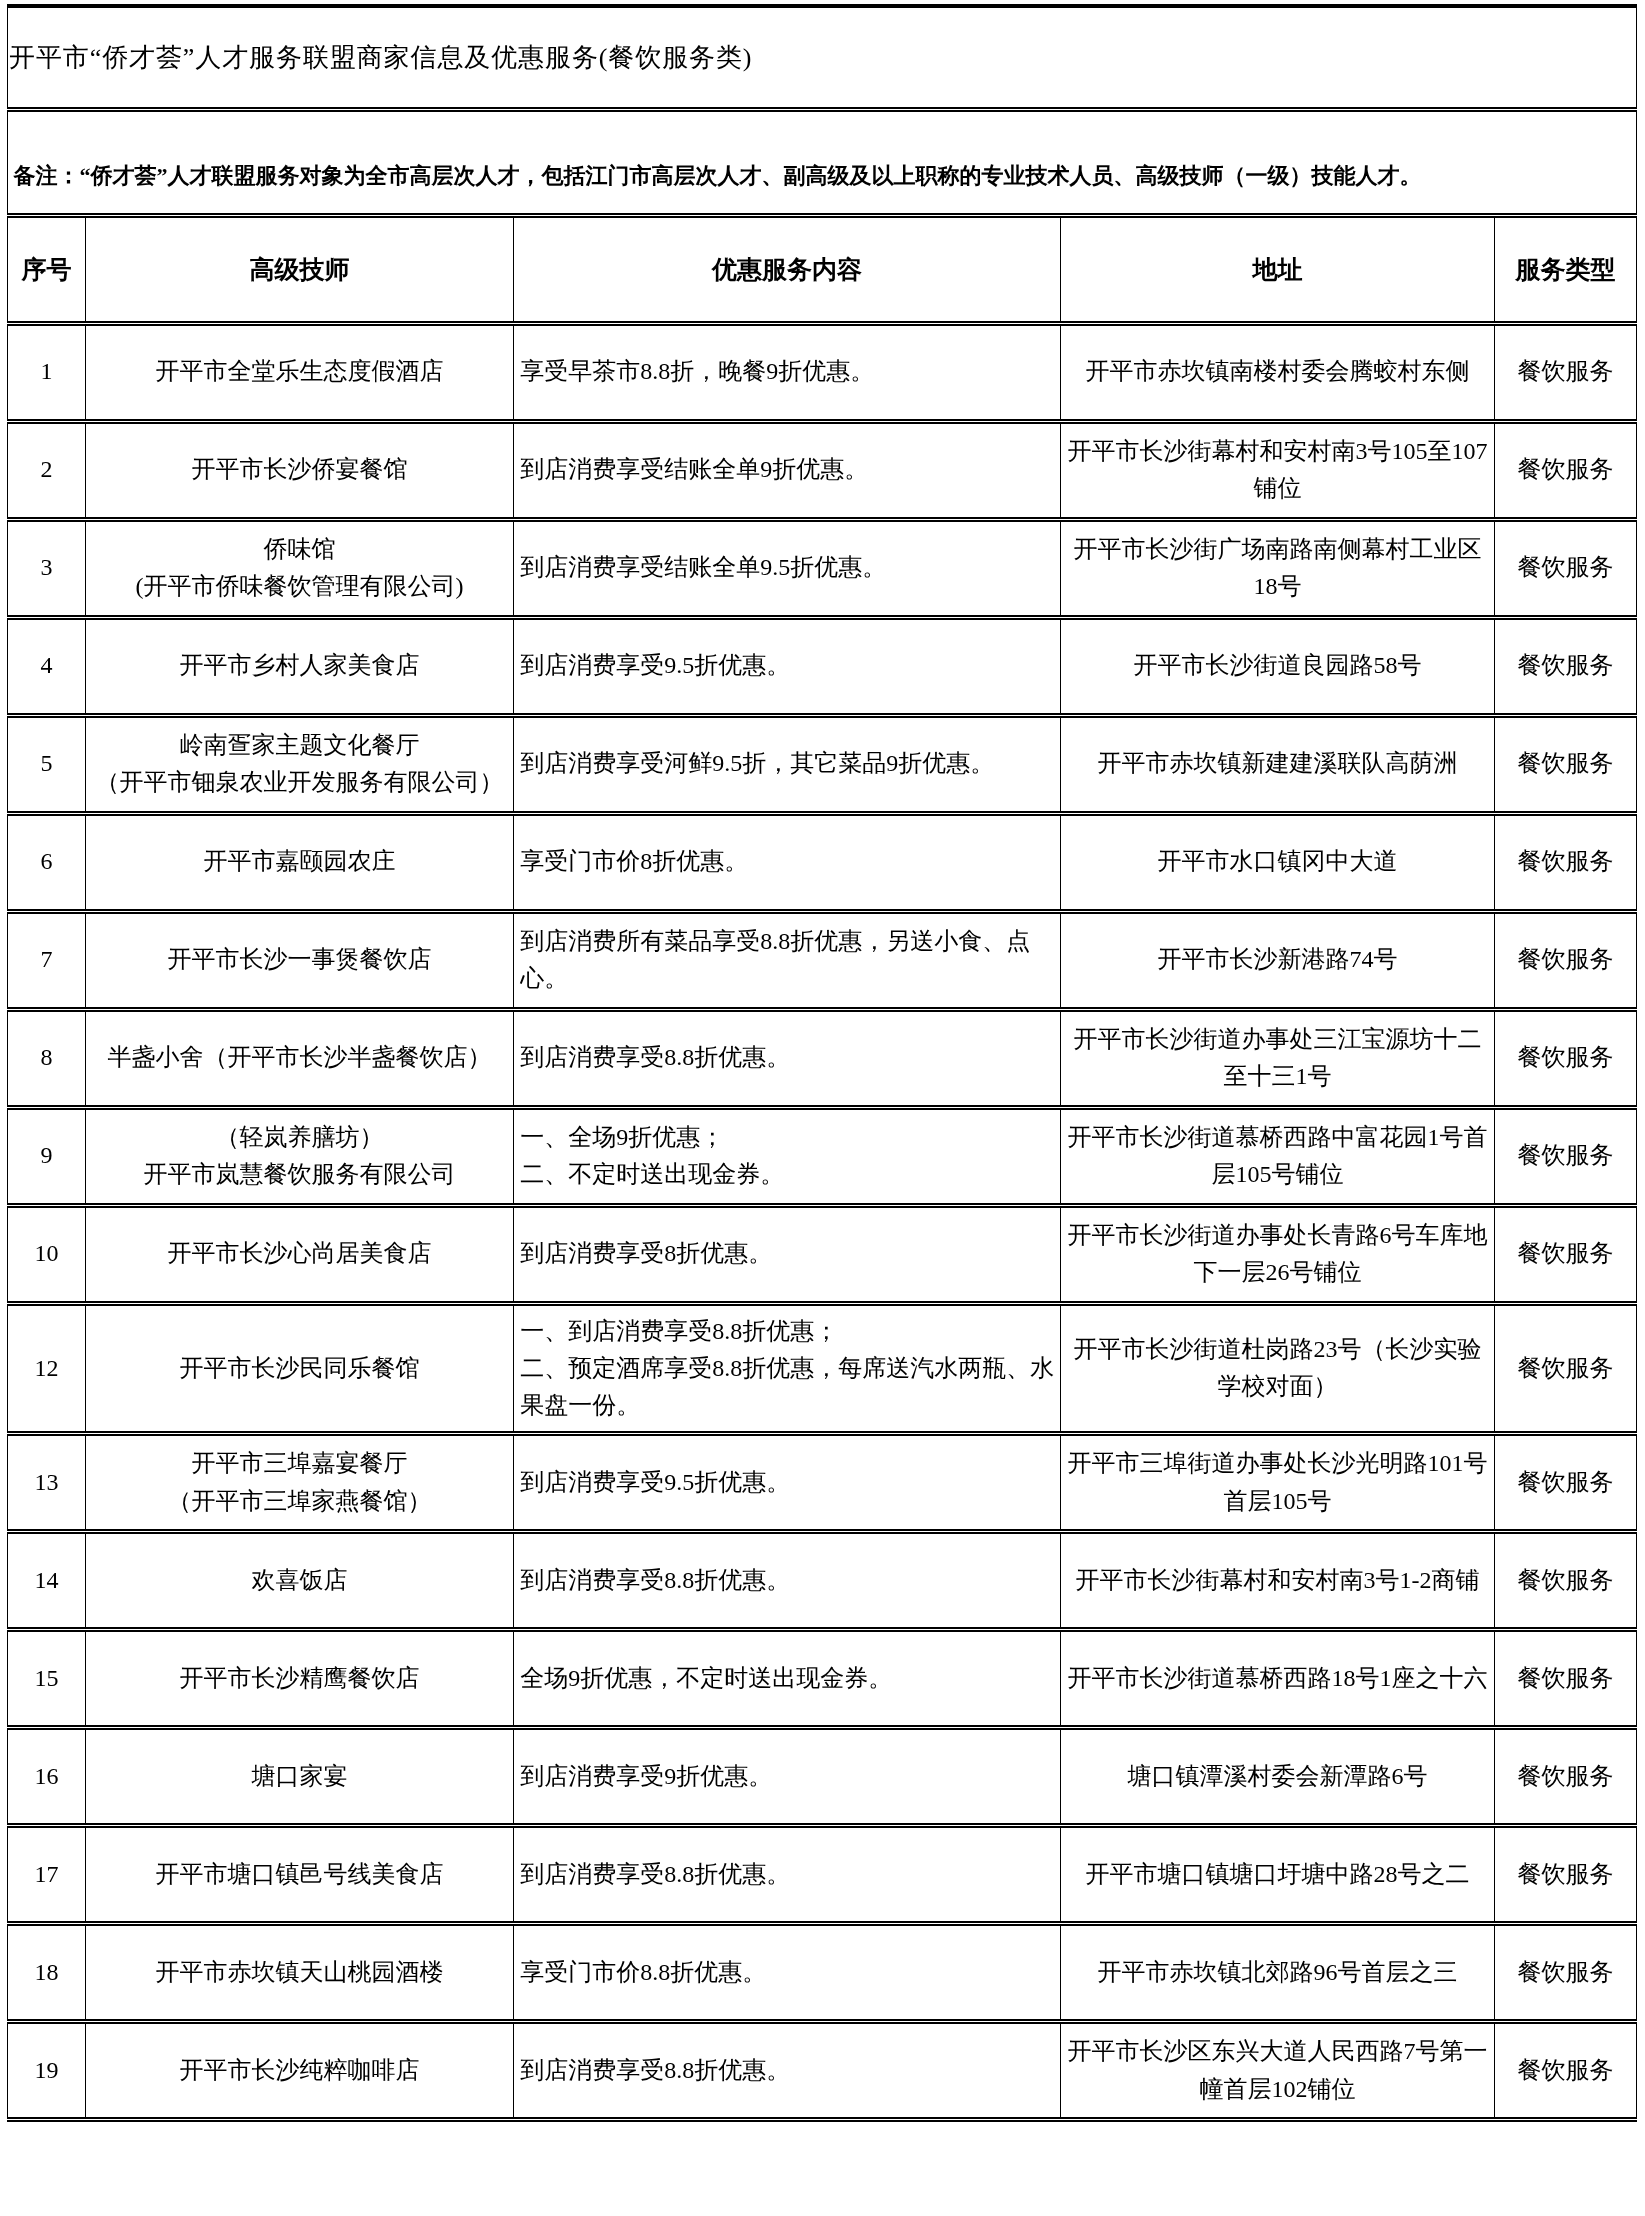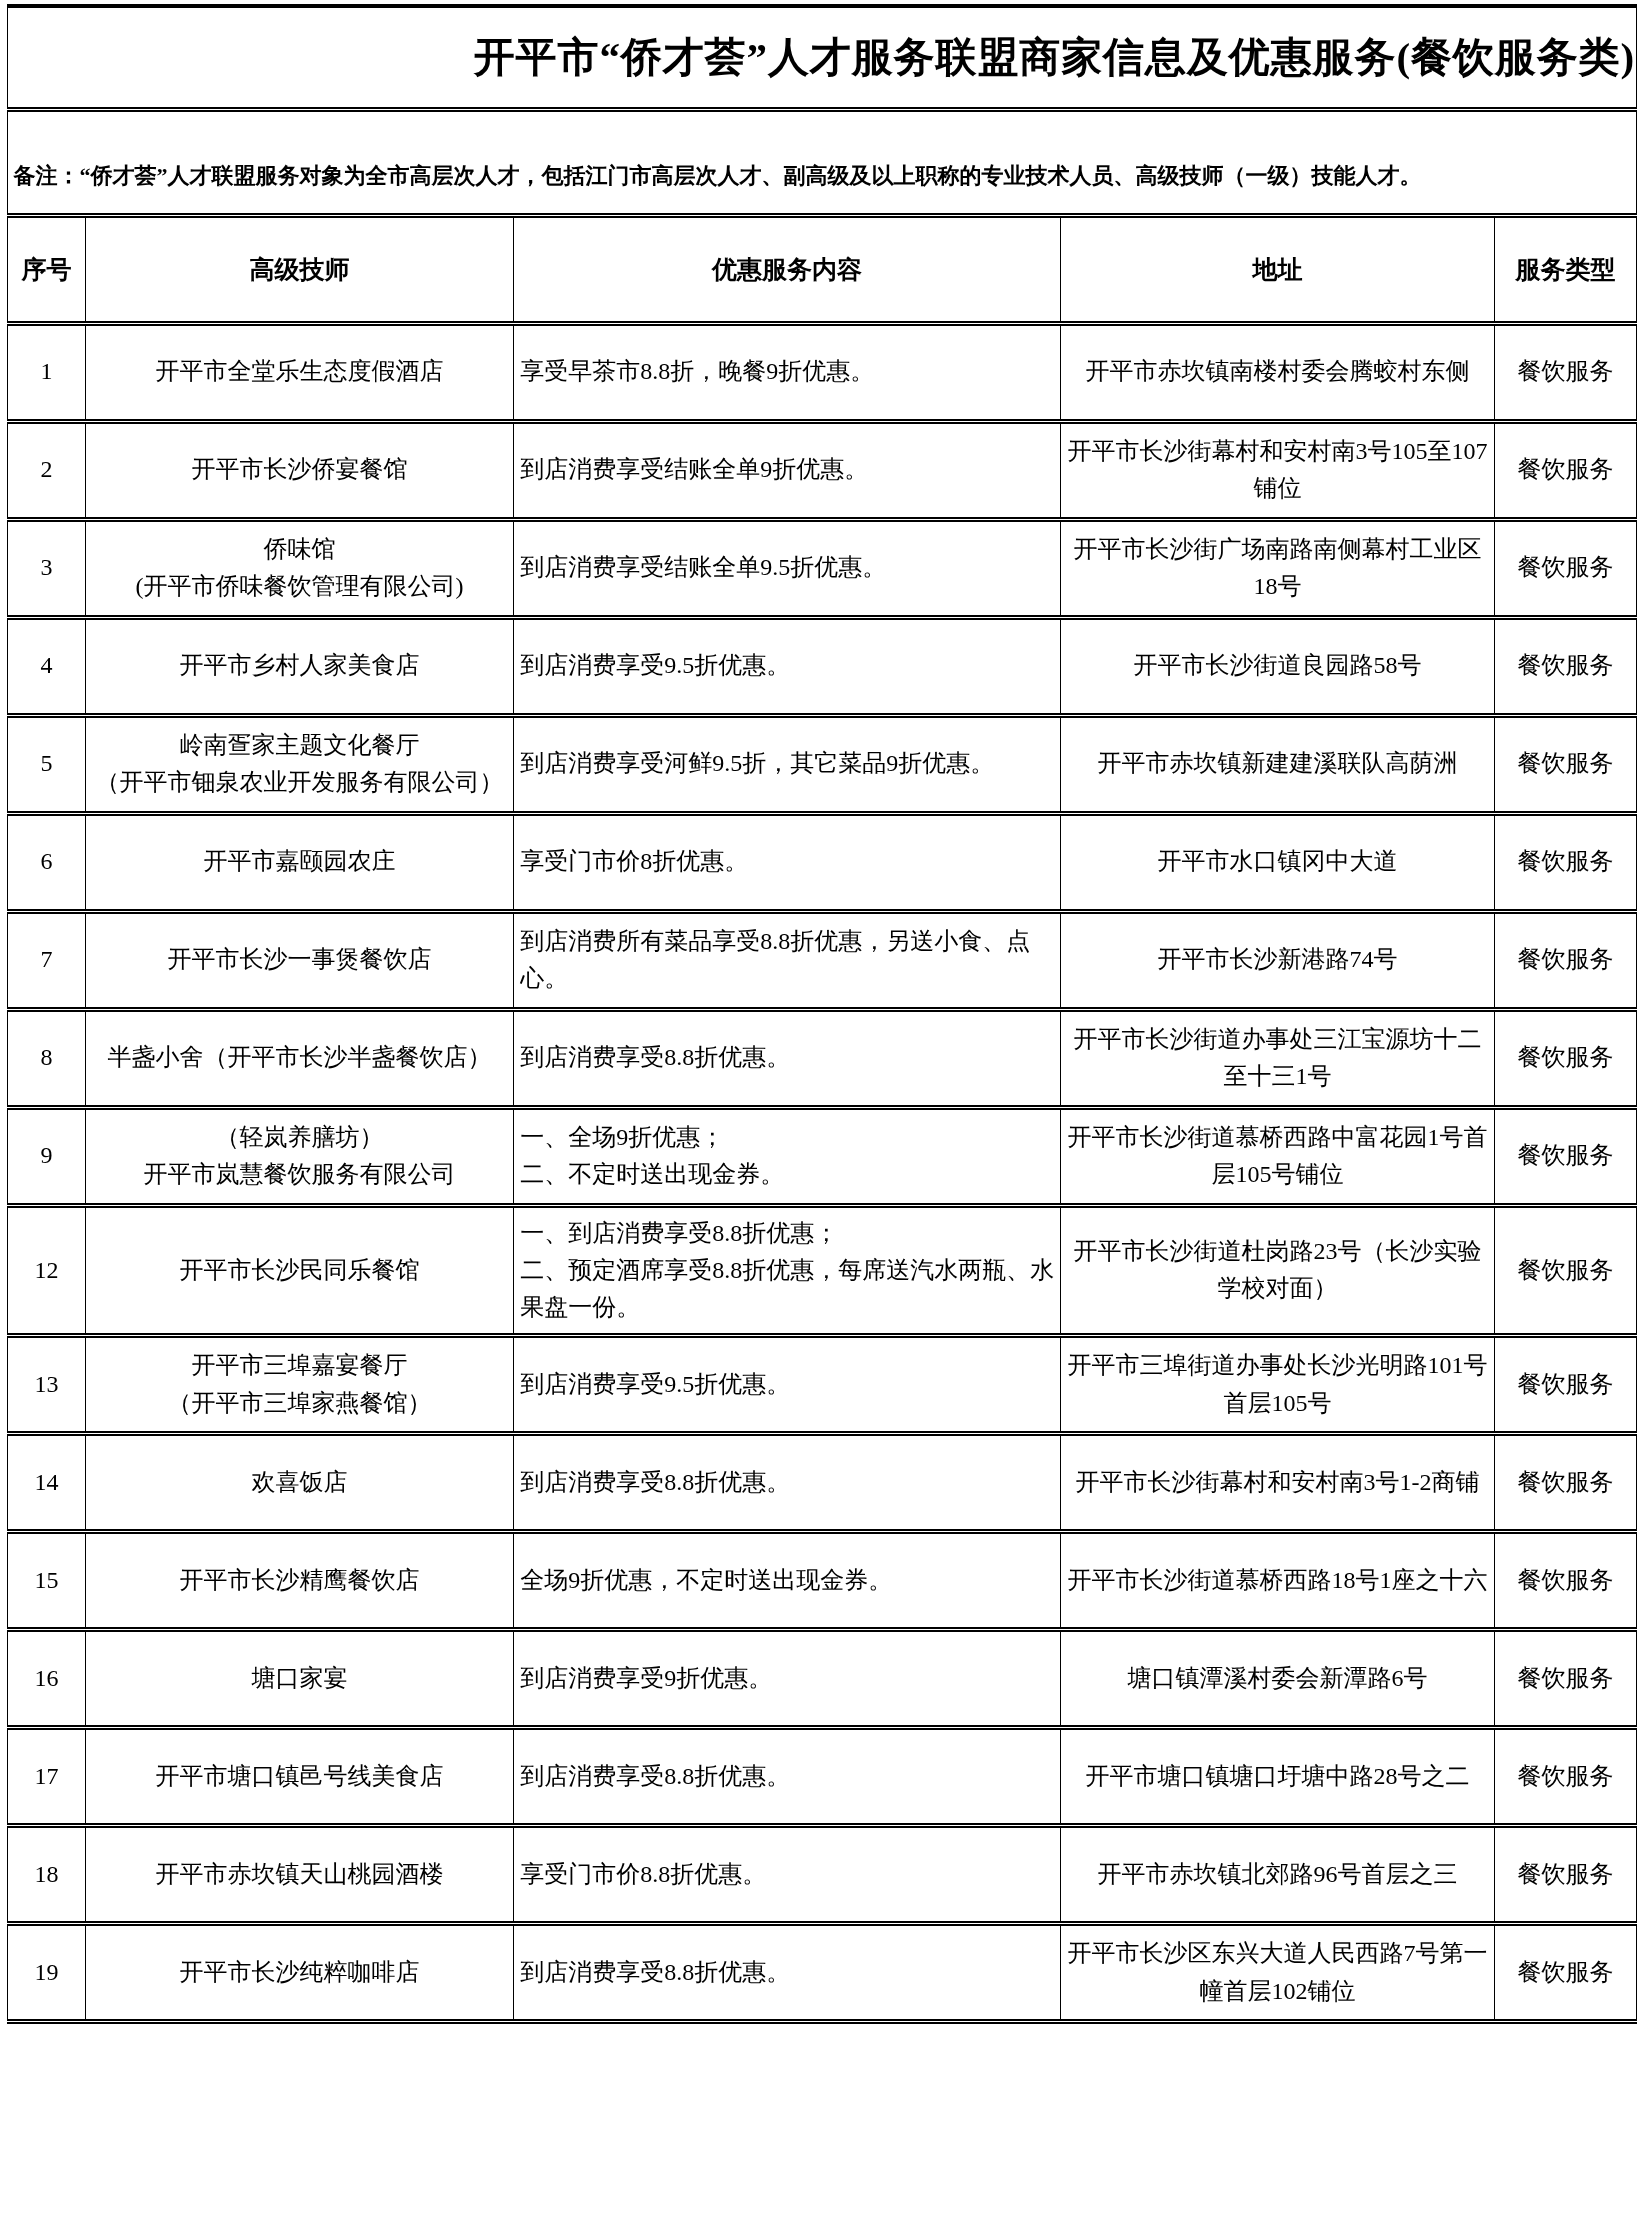--- a/index.html
+++ b/index.html
@@ -20,23 +20,23 @@
     border-top:5.8px double #000;
     border-bottom:5.8px double #000;
     vertical-align:middle;
     overflow:hidden;
   }
   .title-row td{
     border-top:4.4px solid #000;
     height:97px;
   }
   .title{
-    font-size:41px;
-    font-weight:bold;
-    text-align:right;
+    font-size:26px;
+    font-weight:normal;
+    text-align:left;
     letter-spacing:0.9px;
   }
   .note-row td{height:99px;}
   .note{
     font-size:22px;
     font-weight:bold;
     text-align:left;
     padding:0 4.4px;
     margin-top:27px;
   }
@@ -151,20 +151,27 @@
         <tr>
           <td class="cell-no">9</td>
           <td class="cell-name">（轻岚养膳坊）
 开平市岚慧餐饮服务有限公司</td>
           <td class="cell-offer">一、全场9折优惠；
 二、不定时送出现金券。</td>
           <td class="cell-address">开平市长沙街道慕桥西路中富花园1号首层105号铺位</td>
           <td class="cell-type">餐饮服务</td>
         </tr>
         <tr>
+          <td class="cell-no">10</td>
+          <td class="cell-name">开平市长沙心尚居美食店</td>
+          <td class="cell-offer">到店消费享受8折优惠。</td>
+          <td class="cell-address">开平市长沙街道办事处长青路6号车库地下一层26号铺位</td>
+          <td class="cell-type">餐饮服务</td>
+        </tr>
+        <tr>
           <td class="cell-no">12</td>
           <td class="cell-name">开平市长沙民同乐餐馆</td>
           <td class="cell-offer">一、到店消费享受8.8折优惠；
 二、预定酒席享受8.8折优惠，每席送汽水两瓶、水果盘一份。</td>
           <td class="cell-address">开平市长沙街道杜岗路23号（长沙实验学校对面）</td>
           <td class="cell-type">餐饮服务</td>
         </tr>
         <tr>
           <td class="cell-no">13</td>
           <td class="cell-name">开平市三埠嘉宴餐厅

